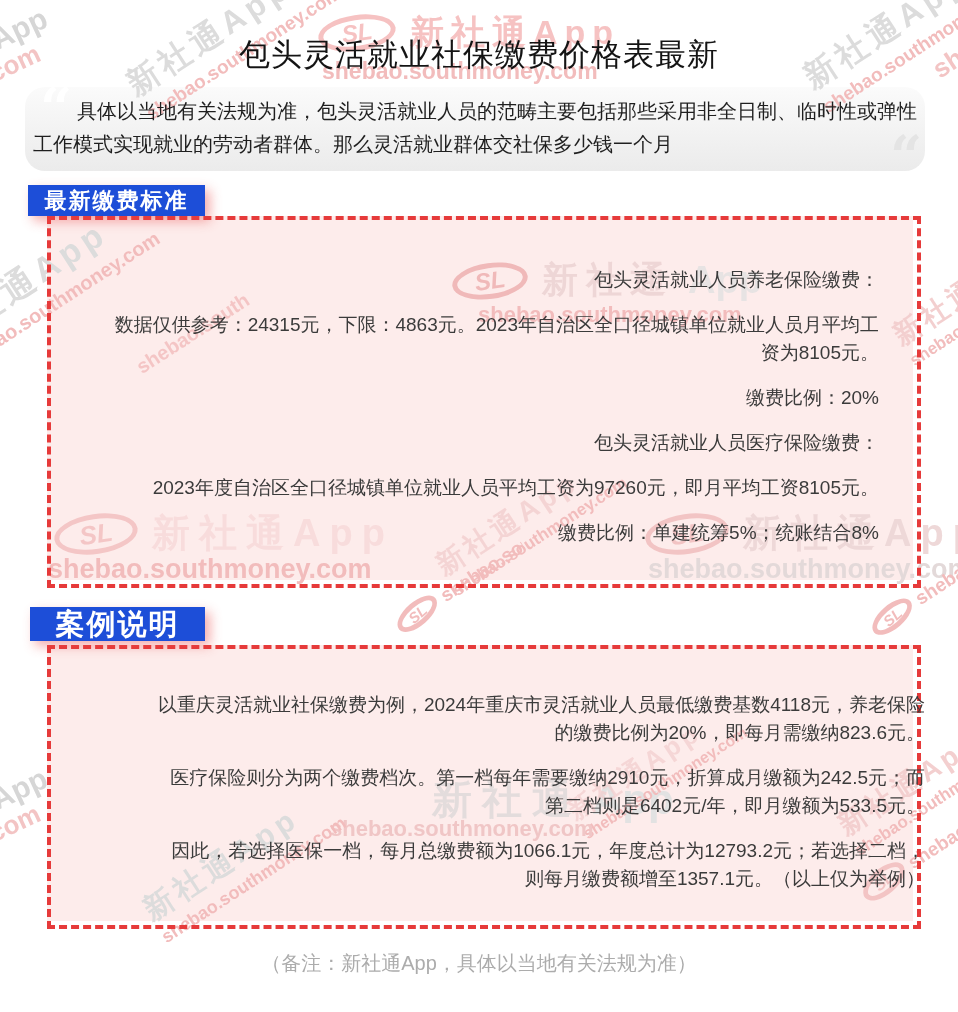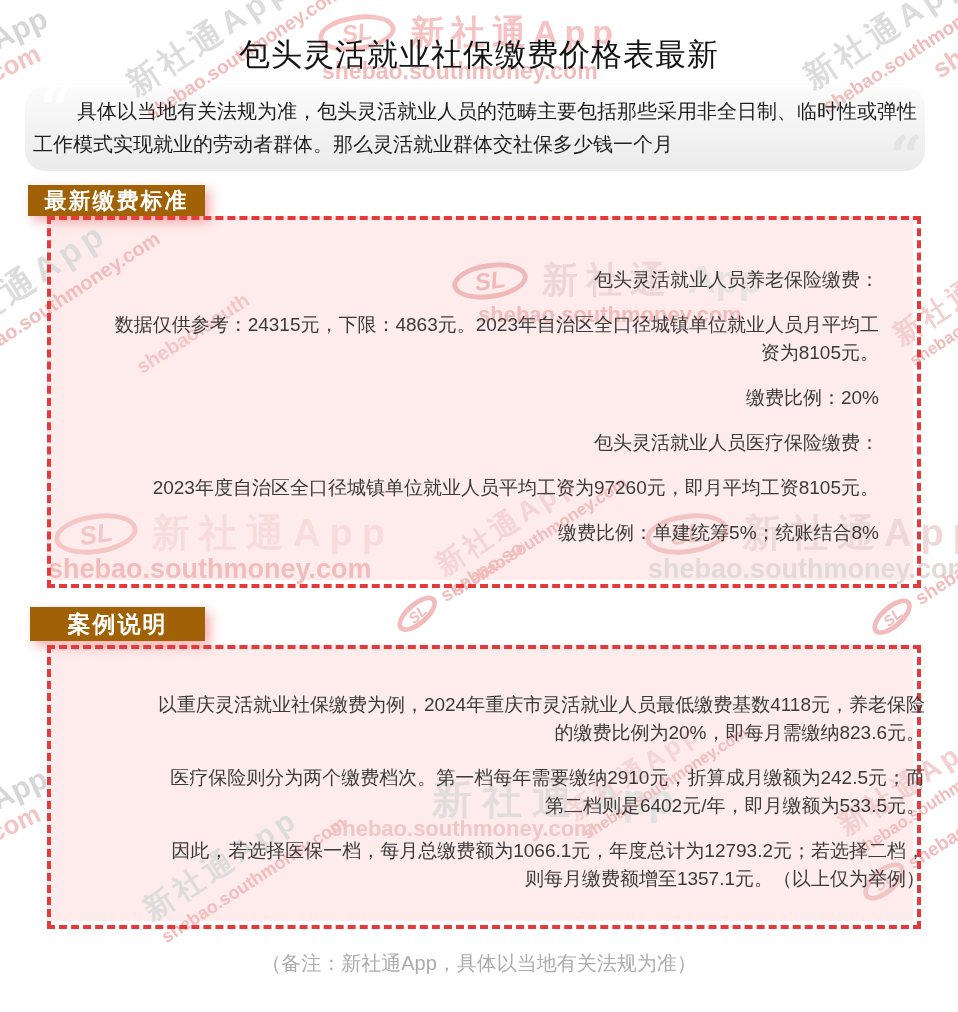--- a/index.html
+++ b/index.html
@@ -20,26 +20,26 @@
   .quote-mark{position:absolute;z-index:2;font-family:"DejaVu Serif","Liberation Serif",serif;
     font-weight:bold;font-size:56px;line-height:1;}
   .q-open{left:40px;top:80px;color:#ffffff;}
   .q-close{left:890px;top:128px;color:#e4e4e4;}
   .intro-text{
     position:absolute;left:33px;top:95px;width:884px;z-index:3;margin:0;
     font-size:20px;line-height:33px;color:#1f1f1f;font-weight:500;text-indent:2.2em;
   }
   
   .badge{
-    position:absolute;z-index:5;background:#a16207;color:#ffffff;
+    position:absolute;z-index:5;background:#1d4ed8;color:#ffffff;
     text-align:center;font-weight:bold;letter-spacing:2px;
     box-shadow:5px 5px 12px rgba(232,70,70,0.45);
   }
   .badge-1{left:28px;top:185px;width:177px;height:31px;line-height:31px;font-size:22px;}
-  .badge-2{left:30px;top:607px;width:175px;height:34px;line-height:34px;font-size:23px;}
+  .badge-2{left:30px;top:607px;width:175px;height:34px;line-height:34px;font-size:29px;}
   
   .box-bg{position:absolute;background:#fdeceb;z-index:1;}
   .box-border{position:absolute;border:4px dashed #e63a3a;z-index:3;}
   .box1-geom{left:47px;top:216px;width:866px;height:364px;}
   .box2-geom{left:47px;top:645px;width:866px;height:276px;}
   .box-content{position:absolute;z-index:4;box-sizing:border-box;text-align:right;}
   .bc-1{left:47px;top:216px;width:874px;padding:50px 42px 0 18px;}
   .bc-2{left:47px;top:645px;width:874px;padding:46px 42px 0 18px;margin-left:46px;}
   .box-content p{margin:0 0 17px;font-size:19px;line-height:28px;color:#3b3b3b;text-indent:2.2em;}
   

